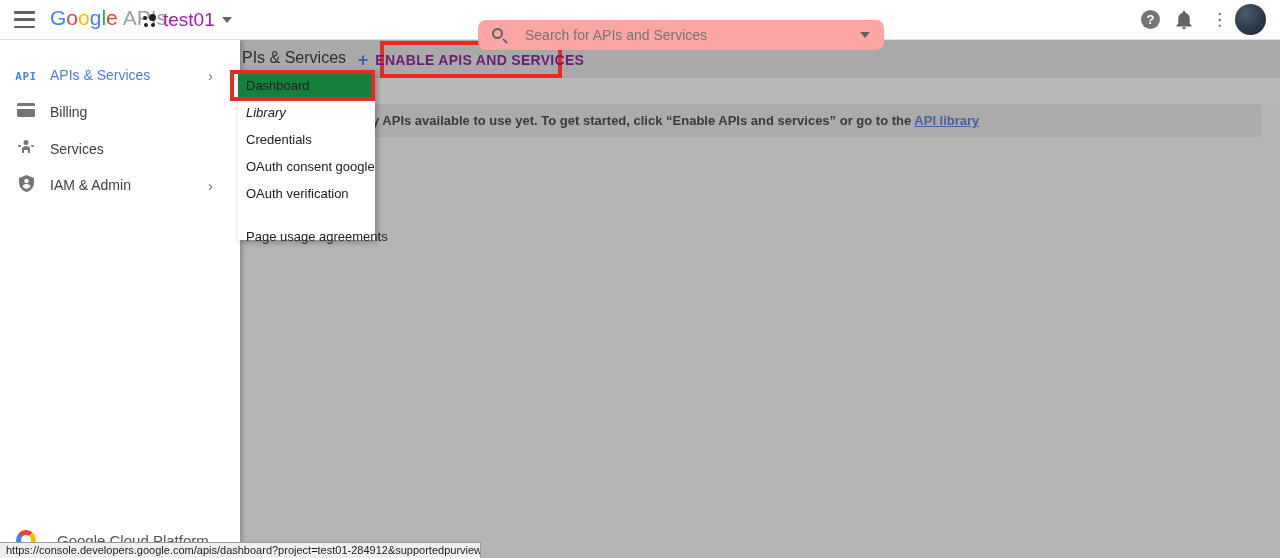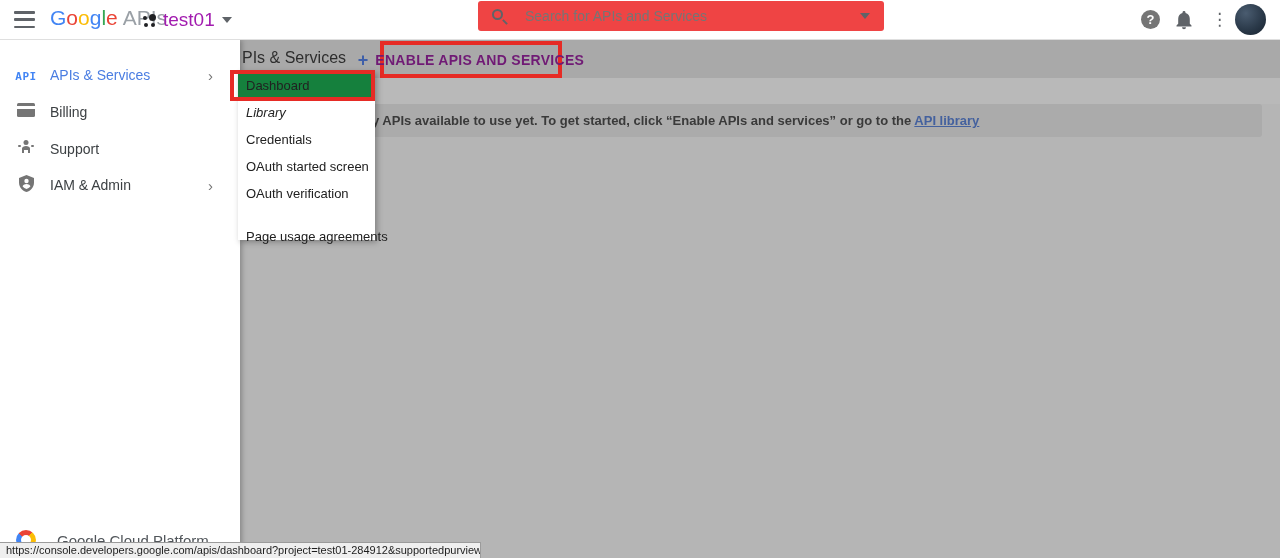--- a/index.html
+++ b/index.html
@@ -27,21 +27,21 @@
   #logo .suffix { color:#9aa0a6; margin-left:5px; }
   #project-sel { left:143px; top:8px; height:24px; display:flex; align-items:center; gap:7px; cursor:pointer; }
   #project-icon { width:13px; height:13px; position:relative; }
   #project-icon i { position:absolute; background:#202124; border-radius:50%; }
   #project-icon .d1 { width:7px; height:7px; left:6px; top:0; }
   #project-icon .d2 { width:4px; height:4px; left:0; top:2px; }
   #project-icon .d3 { width:4px; height:4px; left:1px; top:9px; }
   #project-icon .d4 { width:4px; height:4px; left:8px; top:9px; }
   #project-label { font-size:19px; color:#a21caf; }
   .caret-down { width:0; height:0; border-left:5px solid transparent; border-right:5px solid transparent; border-top:6px solid #5f6368; }
-  #searchbar { left:478px; top:1px; width:406px; height:30px; background:#ef4444; border-radius:3px; display:flex; align-items:center; }
+  #searchbar { left:478px; top:20px; width:406px; height:30px; background:#fca5a5; border-radius:8px; display:flex; align-items:center; }
   #search-icon { margin-left:14px; width:15px; height:15px; position:relative; flex:none; }
   #search-icon .lens { width:11px; height:11px; border:2px solid #5f6368; border-radius:50%; position:absolute; left:0; top:0; }
   #search-icon .tail { width:6px; height:2px; background:#5f6368; position:absolute; left:10px; top:12px; transform:rotate(45deg); }
   #search-input { flex:1; margin-left:18px; border:none; outline:none; background:transparent; font-size:14px; color:#333; font-family:inherit; }
   #search-input::placeholder { color:#757575; opacity:1; }
   #search-caret { margin-right:14px; flex:none; }
   #help-icon { left:1141px; top:10px; width:19px; height:19px; background:#757575; color:#fff; border-radius:50%; font-size:13px; font-weight:bold; text-align:center; line-height:19px; cursor:pointer; }
   #bell-icon { left:1174px; top:9px; cursor:pointer; }
   #dots-icon { left:1211px; top:8px; font-size:17px; color:#5f6368; cursor:pointer; letter-spacing:0; line-height:24px; }
   #avatar { left:1235px; top:4px; width:31px; height:31px; border-radius:50%; background:radial-gradient(circle at 35% 30%, #4a5c70 0%, #2b3a4a 55%, #17222e 100%); cursor:pointer; }
@@ -146,21 +146,21 @@
   </div>
   <div class="nav-item" style="top:92px">
     <span class="nav-icon">
       <svg width="16" height="16" viewBox="0 0 16 16">
           <circle cx="8" cy="3.5" r="2.5" fill="#757575"></circle>
           <path fill="#757575" d="M8 7c-2 0-4 .9-4 2.5V14h2v-3h4v3h2V9.5C12 7.9 10 7 8 7z"></path>
           <rect x="0" y="6" width="3" height="2" rx="1" fill="#757575"></rect>
           <rect x="13" y="6" width="3" height="2" rx="1" fill="#757575"></rect>
         </svg>
     </span>
-    <span class="nav-label">Support</span>
+    <span class="nav-label">Services</span>
   </div>
   <div class="nav-item" style="top:128px">
     <span class="nav-icon">
       <svg width="15" height="17" viewBox="0 0 15 17">
           <path fill="#757575" d="M7.5 0L0 3v4.5C0 12 3.2 15.9 7.5 17 11.8 15.9 15 12 15 7.5V3L7.5 0z"></path>
           <circle cx="7.5" cy="6" r="2.2" fill="#fff"></circle>
           <path fill="#fff" d="M7.5 9c-2 0-3.8 1-3.9 2.4A7.8 7.8 0 007.5 14a7.8 7.8 0 003.9-2.6C11.3 10 9.5 9 7.5 9z"></path>
         </svg>
     </span>
     <span class="nav-label">IAM &amp; Admin</span>
@@ -170,20 +170,20 @@
   <div id="gcp-footer">
     <span id="gcp-cloud-icon"></span>
     <span id="gcp-footer-label">Google Cloud Platform</span>
   </div>
 </div>
 
 <div id="flyout" class="abs" style="top: 71px; height: 169px;">
   <div class="flyout-item first" style="top: 1px;">Dashboard</div>
   <div class="flyout-item" style="top: 28px; font-style: italic;">Library</div>
   <div class="flyout-item" style="top: 55px;">Credentials</div>
-  <div class="flyout-item" style="top: 82px;">OAuth started screen</div>
+  <div class="flyout-item" style="top: 82px;">OAuth consent google</div>
   <div class="flyout-item" style="top: 109px;">OAuth verification</div>
   <div class="flyout-item" style="top: 136px; margin-top: 16px;">Page usage agreements</div>
 </div>
 
 <div id="red-box-dashboard" class="abs red-box"></div>
 
 <div id="statusbar" class="abs">https://console.developers.google.com/apis/dashboard?project=test01-284912&amp;supportedpurview=project</div>
 
 </body></html>

